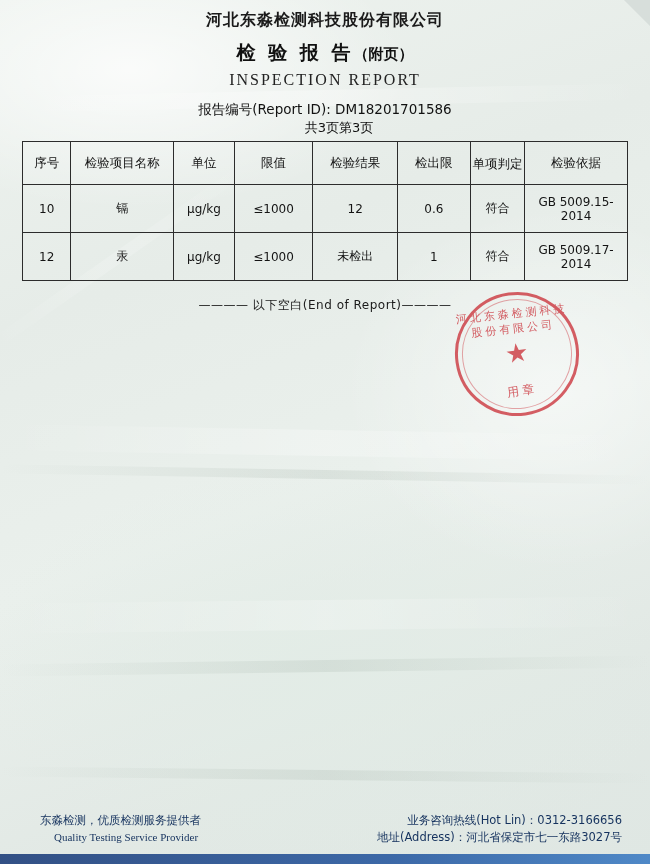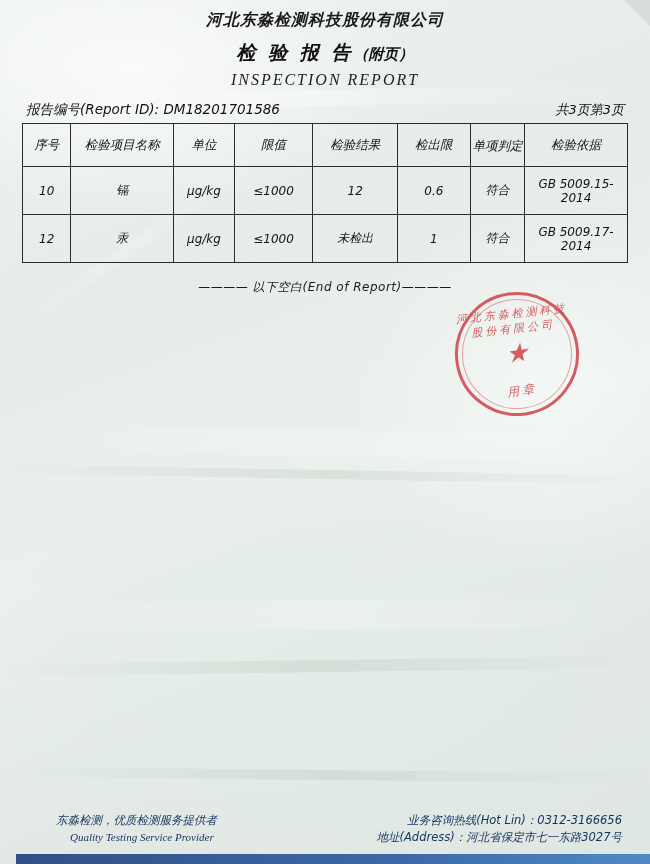--- a/index.html
+++ b/index.html
@@ -16,21 +16,20 @@
   .page {
     position: relative;
     width: 650px;
     height: 864px;
     background:
       radial-gradient(ellipse 400px 200px at 20% 8%, rgba(255,255,255,0.75), rgba(255,255,255,0) 70%),
       radial-gradient(ellipse 300px 260px at 85% 45%, rgba(255,255,255,0.5), rgba(255,255,255,0) 70%),
       radial-gradient(ellipse 500px 300px at 50% 78%, rgba(226,236,230,0.85), rgba(255,255,255,0) 70%),
       linear-gradient(160deg, #eef3ef 0%, #e6ece8 30%, #eaf0ec 55%, #e2e9e5 80%, #dfe7e3 100%);
     overflow: hidden;
-    font-style: italic;
   }
   
   .crease {
     position: absolute;
     background: linear-gradient(90deg, rgba(255,255,255,0) 0%, rgba(255,255,255,0.55) 50%, rgba(255,255,255,0) 100%);
     pointer-events: none;
   }
   .crease.c1 { left: 0; top: 90px; width: 650px; height: 16px; transform: rotate(-1.2deg); opacity: .6;}
   .crease.c2 { left: 0; top: 430px; width: 650px; height: 26px; transform: rotate(1deg); opacity: .5;}
   .crease.c3 { left: 0; top: 600px; width: 650px; height: 30px; transform: rotate(-0.6deg); opacity: .45;}
@@ -83,20 +82,21 @@
 
   .meta-row {
     display: flex;
     justify-content: space-between;
     align-items: center;
     margin-top: 12px;
     padding: 0 4px 4px 4px;
     font-size: 13px;
     color: #111;
     font-family: "DejaVu Sans", "Liberation Sans", sans-serif;
+    flex-direction: column;
   }
   .meta-row .rid {
     font-size: 13.5px;
   }
   .meta-row .pages {
     font-size: 13px;
     margin-left: 28px;
   }
 
   table.main {
@@ -213,21 +213,21 @@
     text-align: center;
     color: #c8232c;
     font-family: "DejaVu Sans", "Liberation Sans", sans-serif;
     font-size: 12px;
     letter-spacing: 3px;
   }
 
   
   .footer {
     position: absolute;
-    left: 16px;
+    left: 0;
     right: 0;
     bottom: 0;
     height: 62px;
     z-index: 4;
   }
   .footer .bar {
     position: absolute;
     left: 0; right: 0; bottom: 0;
     height: 10px;
     background: linear-gradient(90deg, #1f3f7a 0%, #2a5aa0 60%, #3f7ec4 100%);

